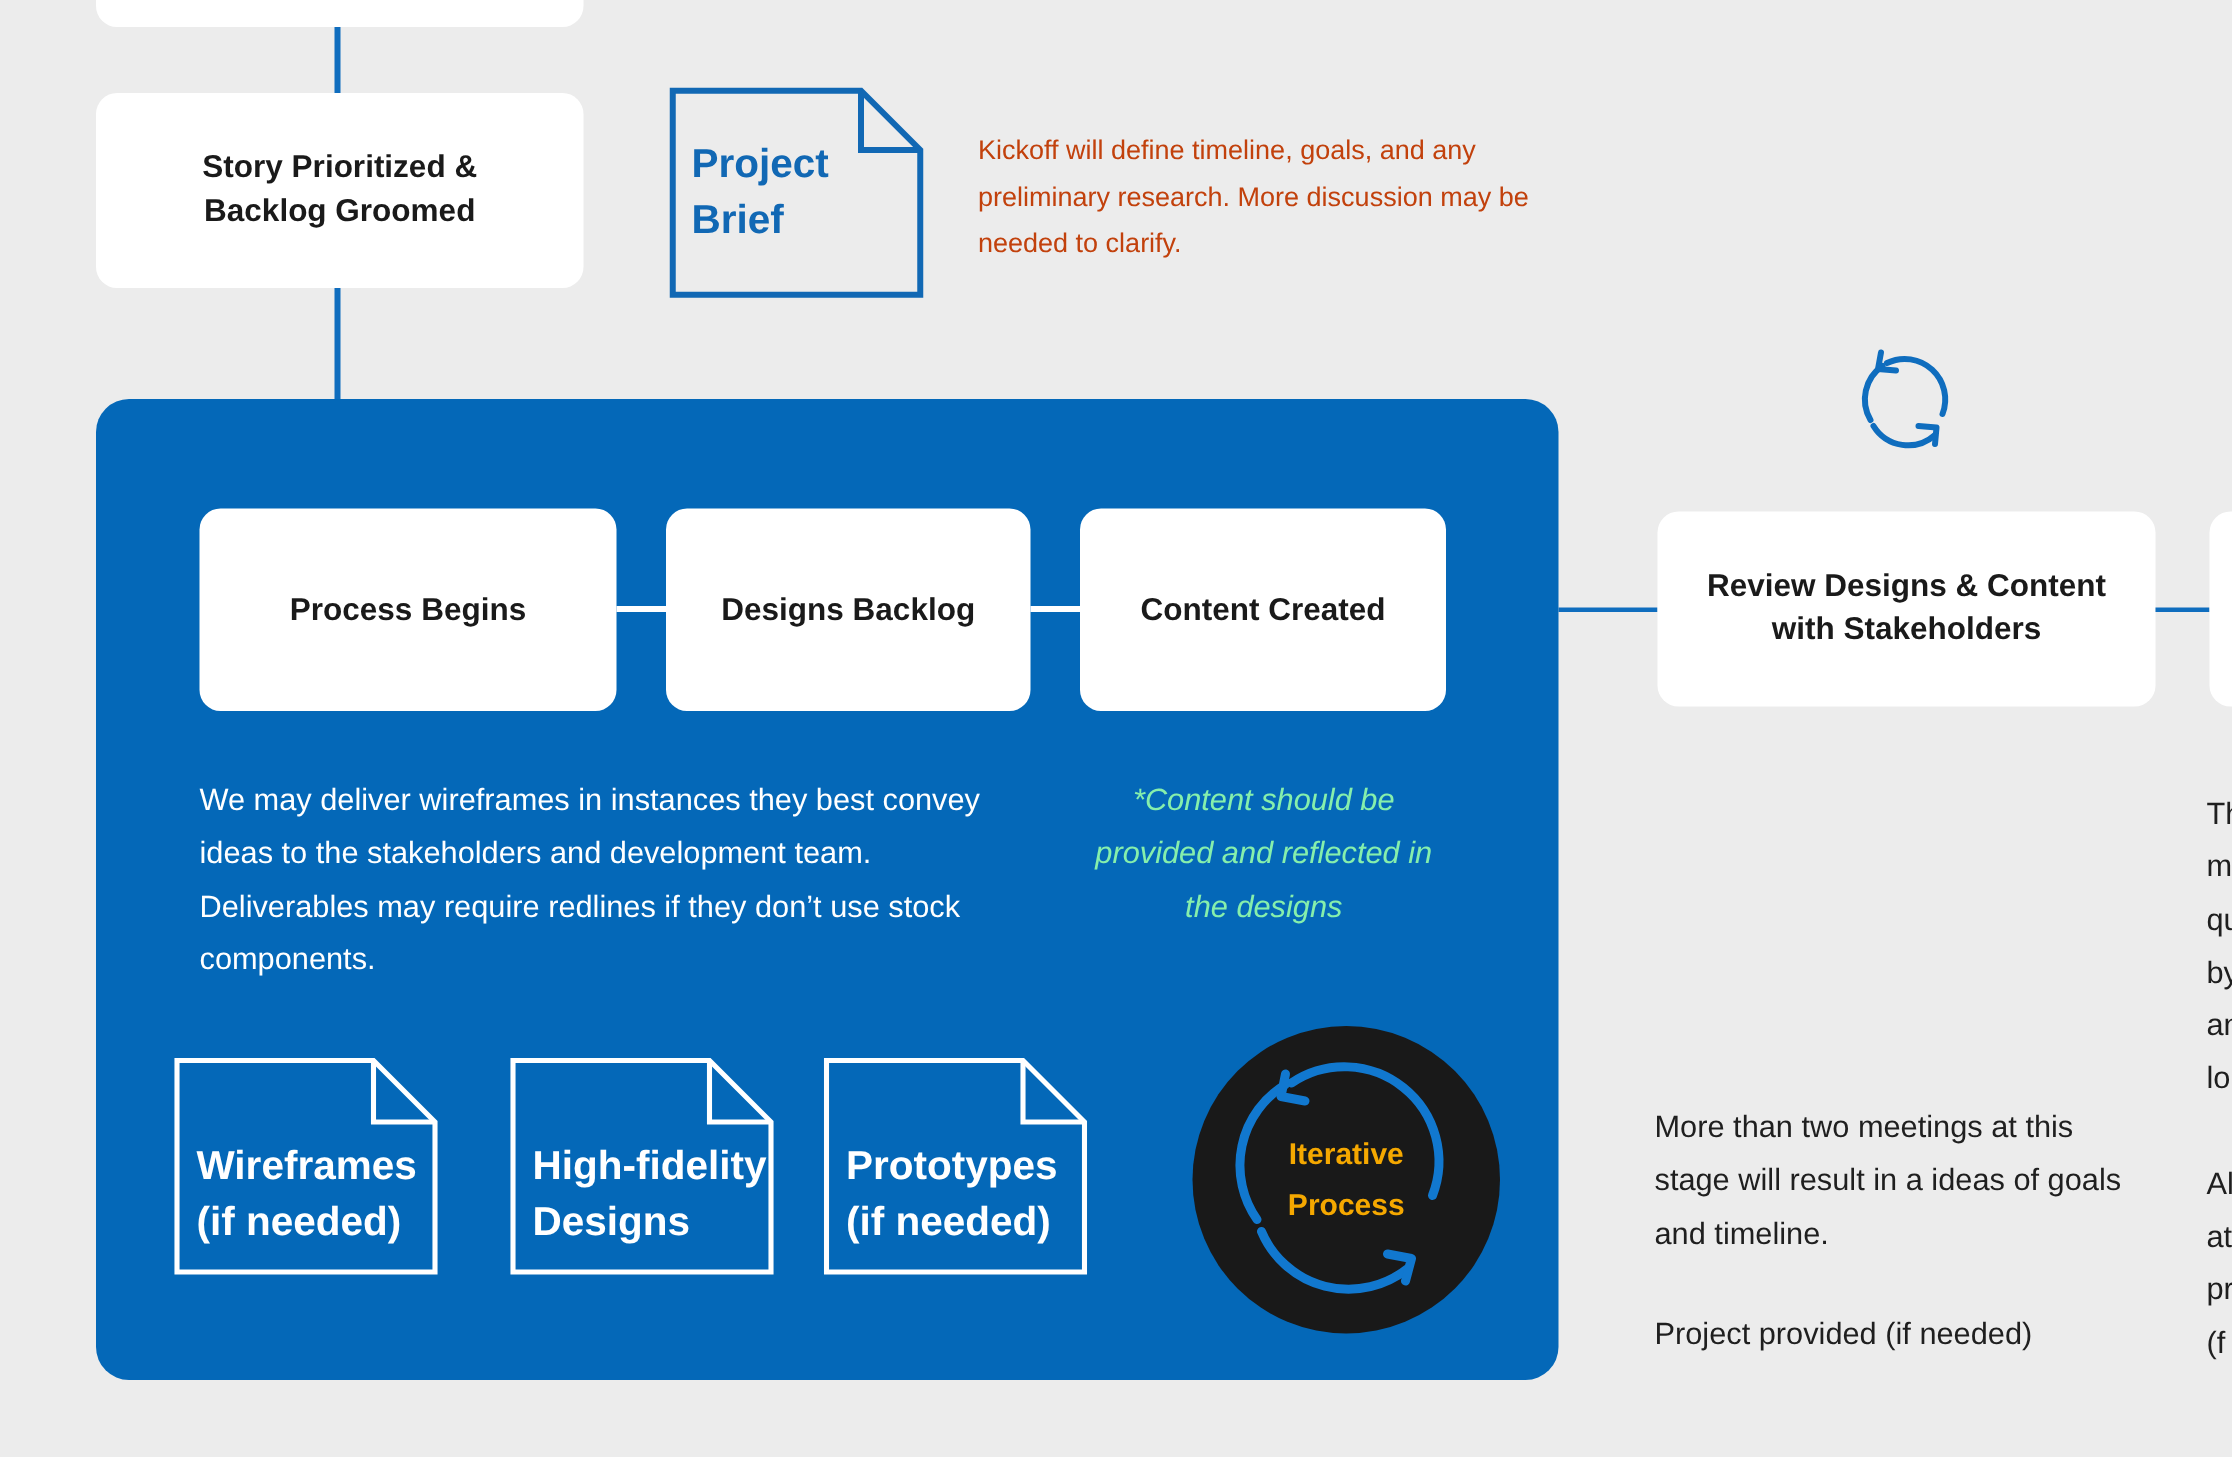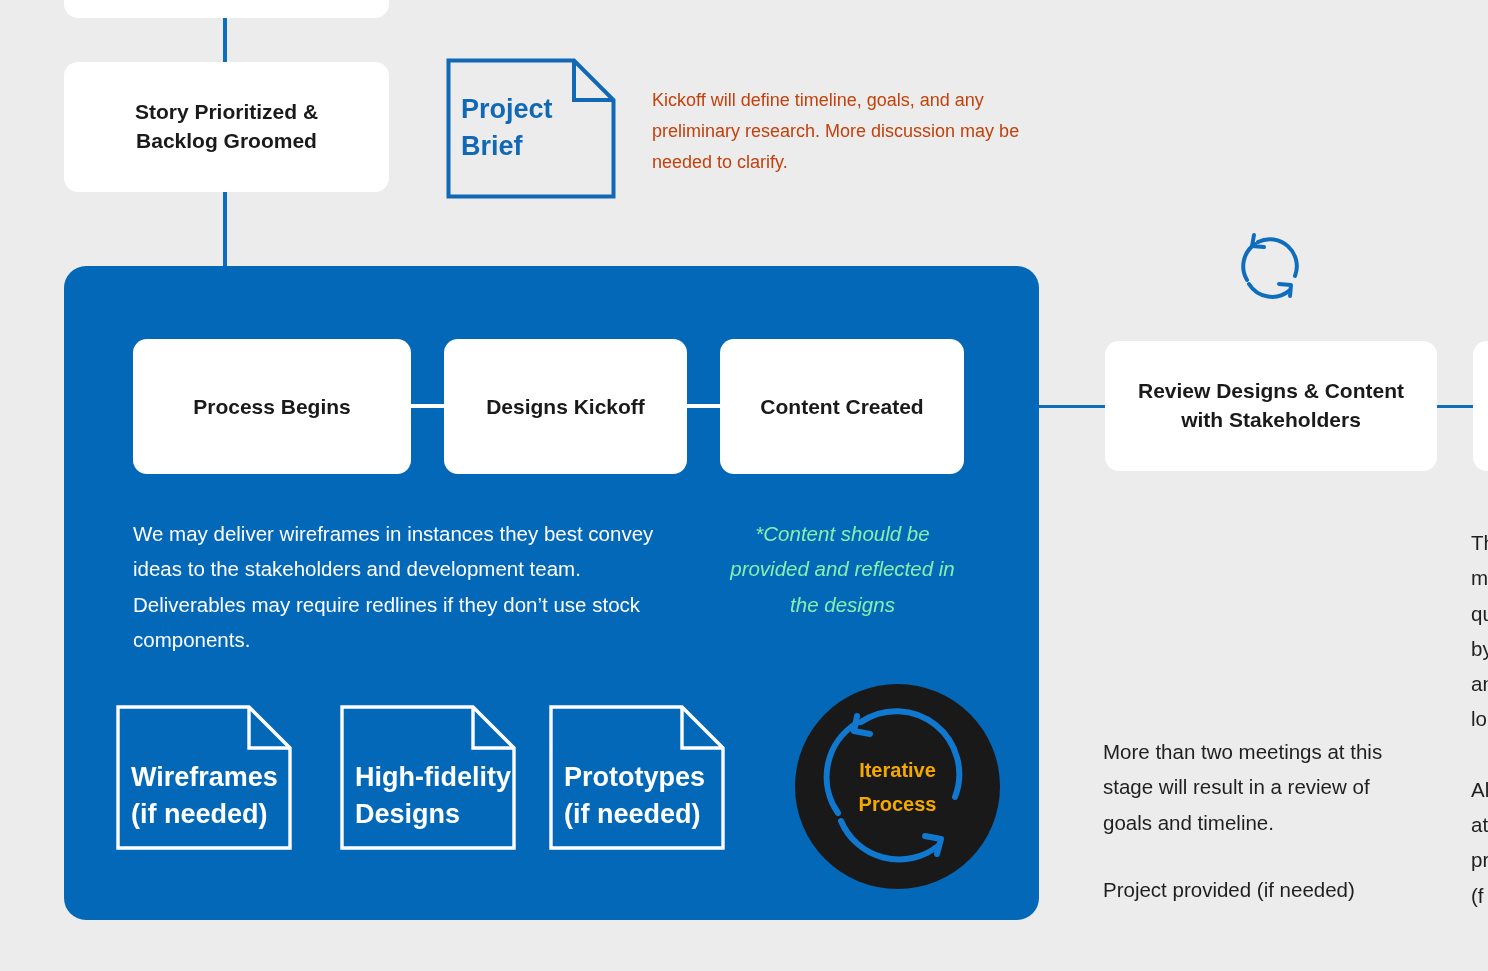--- a/index.html
+++ b/index.html
@@ -177,21 +177,21 @@
   </div>
 
   <div id="kickoff-note">Kickoff will define timeline, goals, and any preliminary research. More discussion may be needed to clarify.</div>
 
   <div id="blue-panel">
 
     <div class="panel-card" style="left:69px; top:73px; width:278px; height:135px;">Process Begins</div>
 
     <div class="card-link" style="left:347px; top:138px; width:33px;"></div>
 
-    <div class="panel-card" style="left:380px; top:73px; width:243px; height:135px;">Designs Kickoff</div>
+    <div class="panel-card" style="left:380px; top:73px; width:243px; height:135px;">Designs Backlog</div>
 
     <div class="card-link" style="left:623px; top:138px; width:33px;"></div>
 
     <div class="panel-card" style="left:656px; top:73px; width:244px; height:135px;">Content Created</div>
 
     <div class="panel-body" style="left:69px; top:250px; width:560px;">We may deliver wireframes in instances they best convey ideas to the stakeholders and development team. Deliverables may require redlines if they don’t use stock components.</div>
 
     <div class="panel-note" style="left:656px; top:250px; width:245px;">*Content should be provided and reflected in the designs</div>
 
     <div class="doc deliv" style="left:52px; top:439px; width:176px; height:145px;">
@@ -246,21 +246,21 @@
       <path d="M 57 70 L 58 59 L 46 58" fill="none" stroke="#0f6dbe" stroke-width="4" stroke-linecap="round" stroke-linejoin="round"></path>
     </svg>
   </div>
 
   <div class="stage-card" id="review-card" style="left: 1105px; top: 341px; width: 332px; height: 130px; white-space: pre-line;">Review Designs &amp; Content
 with Stakeholders</div>
 
   <div class="h-connector" style="left:1437px; top:405px; width:36px;"></div>
 
 
-  <div class="col-body" style="left:1103px; top:734px; width:320px;">More than two meetings at this stage will result in a review of goals and timeline.</div>
+  <div class="col-body" style="left:1103px; top:734px; width:320px;">More than two meetings at this stage will result in a ideas of goals and timeline.</div>
 
   <div class="col-body" style="left:1103px; top:872px; width:330px;">Project provided (if needed)</div>
 
   <div class="stage-card" id="cutoff-card" style="left: 1473px; top: 341px; width: 160px; height: 130px; white-space: pre-line;"></div>
 
   <div class="col-body" style="left:1471px; top:525px; width:120px;">Th
 m
 qu
 by
 an

